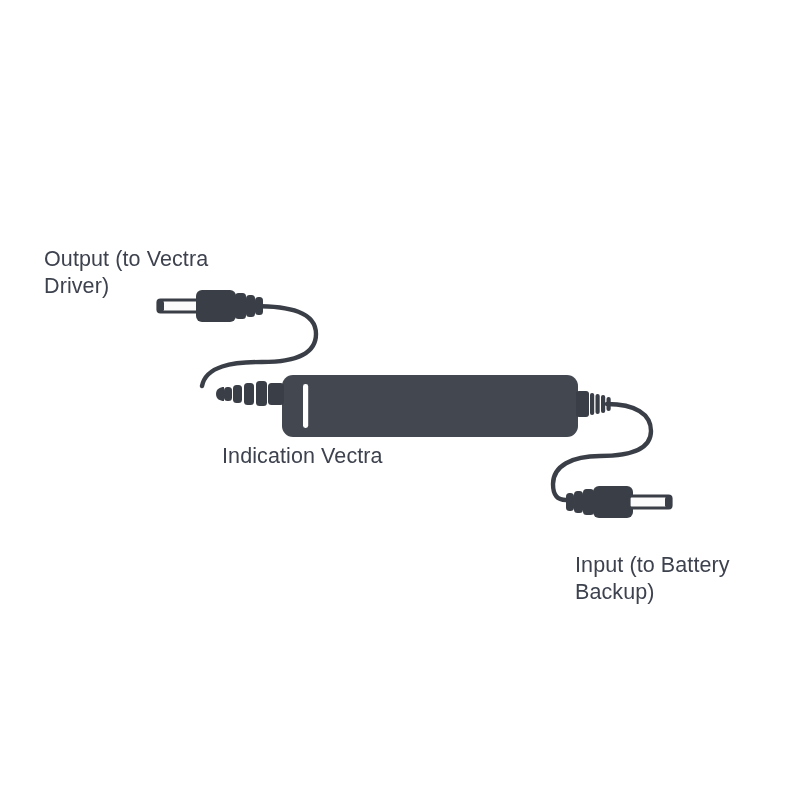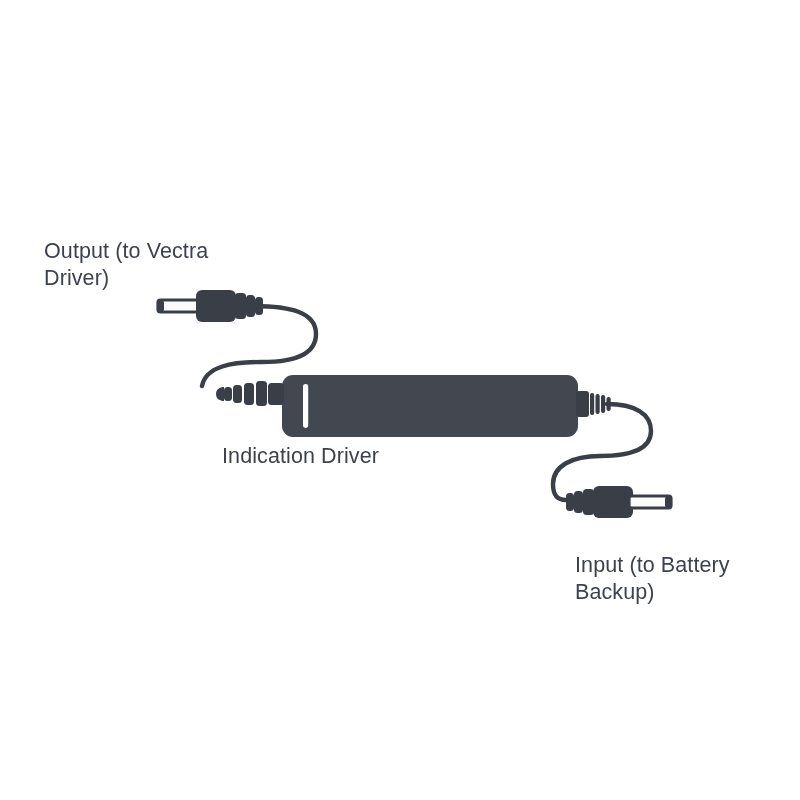--- a/index.html
+++ b/index.html
@@ -28,21 +28,21 @@
     color: #3d424e;
     font-family: "Liberation Sans", sans-serif;
     font-size: 21.5px;
     line-height: 27px;
     letter-spacing: 0.1px;
     white-space: pre;
     font-weight: 400;
   }
   #label-output {
     left: 44px;
-    top: 238px;
+    top: 246px;
   }
   #label-indication {
     left: 222px;
     top: 443px;
   }
   #label-input {
     left: 575px;
     top: 552px;
   }
 </style>
@@ -111,18 +111,18 @@
       <rect x="629" y="496" width="42" height="12" rx="2.5" ry="2.5" fill="#fbfbfb" stroke="#3a3e47" stroke-width="3.2"></rect>
 
       <rect x="665" y="496.5" width="7" height="11" rx="2.2" ry="2.2" fill="#3a3e47"></rect>
     </g>
 
   </svg>
 
   <div class="label" id="label-output">Output (to Vectra
 Driver)</div>
 
-  <div class="label" id="label-indication">Indication Driver</div>
+  <div class="label" id="label-indication">Indication Vectra</div>
 
   <div class="label" id="label-input">Input (to Battery
 Backup)</div>
 
 </div>
 
 </body></html>

